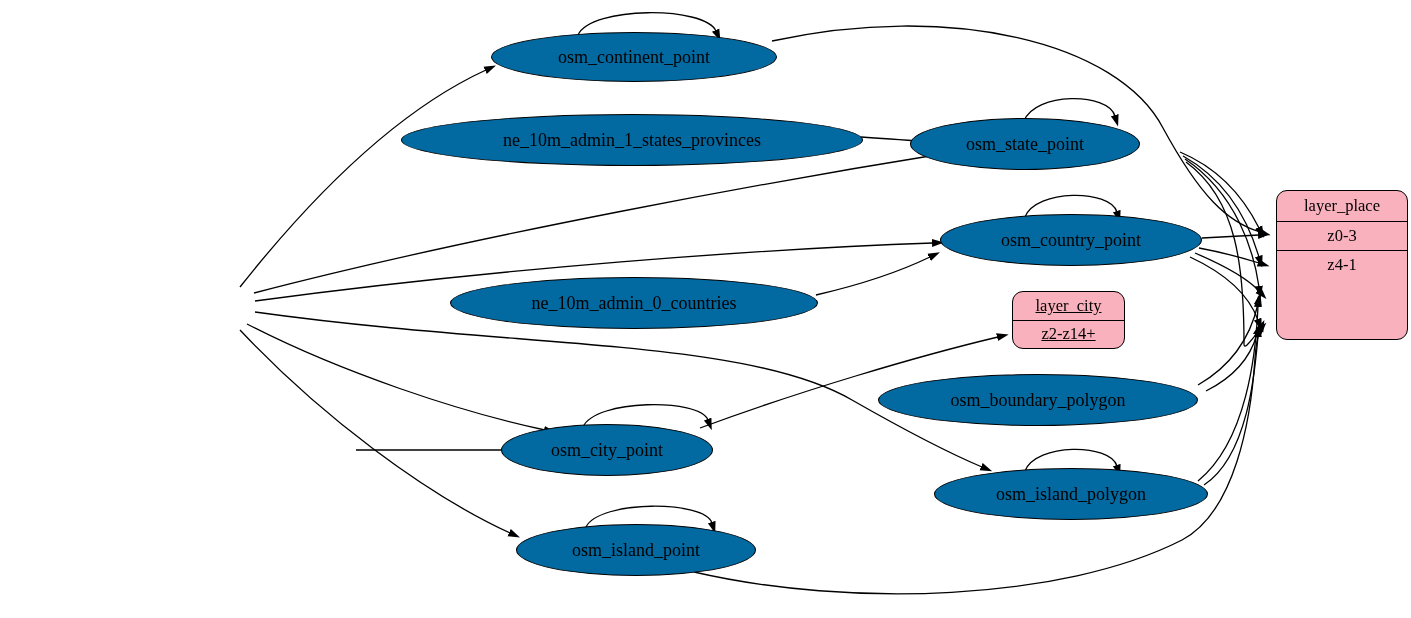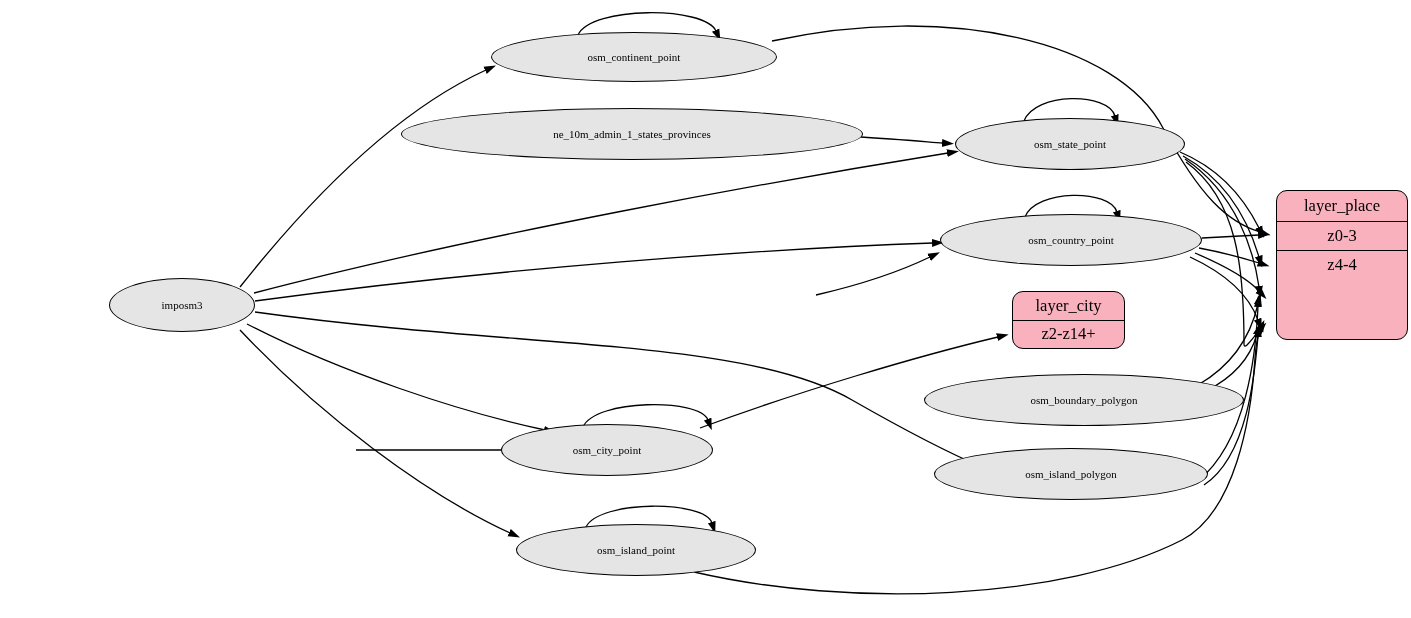--- a/index.html
+++ b/index.html
@@ -15,22 +15,22 @@
     font-family:"Liberation Serif","DejaVu Serif",serif;
     color:#000;
     overflow:hidden;
   }
   #edge-layer{position:absolute;left:0;top:0;}
   .node{
     position:absolute;
     display:flex;align-items:center;justify-content:center;
     border:1.4px solid var(--stroke);
     border-radius:50%;
-    background:#e5e5e5;
-    font-size:11px;
+    background:#0369a1;
+    font-size:18px;
     white-space:nowrap;
     box-sizing:border-box;
     z-index:2;
   }
   .record{
     position:absolute;
     border:1.6px solid var(--stroke);
     border-radius:11px;
     background:var(--record-fill);
     box-sizing:border-box;
@@ -38,21 +38,21 @@
     overflow:hidden;
     font-size:16.5px;
   }
   .record .row{
     display:flex;align-items:center;justify-content:center;
     box-sizing:border-box;
     white-space:nowrap;
   }
   .record .row + .row{border-top:1.5px solid var(--stroke);text-align:center;}
   #layer-place .row{height:29.5px;}
-  #layer-city .row{height:27.5px;}
+  #layer-city .row{height:27.5px;text-decoration:underline;}
 </style>
 </head>
 <body>
 
 <div id="canvas">
 
   <svg id="edge-layer" width="1411" height="618" viewBox="0 0 1411 618">
     <defs>
       <marker id="arrow" markerUnits="userSpaceOnUse" markerWidth="14" markerHeight="12" refX="1" refY="4.5" orient="auto">
         <path d="M0,0.5 L12,4.5 L0,8.5 z" fill="#000"></path>
@@ -85,44 +85,44 @@
         <path d="M1190,257 C1233,277 1251,301 1258,320" fill="none" stroke="#000000" stroke-width="1.3" marker-end="url(#arrow)"></path>
         <path d="M1198,385 C1238,362 1252,330 1258,304" fill="none" stroke="#000000" stroke-width="1.3" marker-end="url(#arrow)"></path>
         <path d="M1206,391 C1240,374 1252,352 1257,334" fill="none" stroke="#000000" stroke-width="1.3" marker-end="url(#arrow)"></path>
         <path d="M1198,481 C1247,441 1256,353 1258,306" fill="none" stroke="#000000" stroke-width="1.3" marker-end="url(#arrow)"></path>
         <path d="M1204,485 C1248,456 1255,372 1258,336" fill="none" stroke="#000000" stroke-width="1.3" marker-end="url(#arrow)"></path>
         <path d="M694,572 C850,608 1062,601 1182,540 C1235,512 1251,420 1255,358 C1256,345 1257,337 1260,330" fill="none" stroke="#000000" stroke-width="1.3" marker-end="url(#arrow)"></path>
         <path d="M700,428 C800,391 918,356 998,337" fill="none" stroke="#000000" stroke-width="1.3" marker-end="url(#arrow)"></path>
       </g>
   </svg>
 
-  <div class="node" style="left:109px;top:278px;width:146px;height:54px">imposm3</div>
 
   <div class="node" style="left:491px;top:32px;width:286px;height:50px">osm_continent_point</div>
 
-  <div class="node" style="left:401px;top:108px;width:462px;height:52px">ne_10m_admin_1_states_provinces</div>
+  <div class="node" style="left:401px;top:114px;width:462px;height:52px">ne_10m_admin_1_states_provinces</div>
 
-  <div class="node" style="left:955px;top:118px;width:230px;height:52px">osm_state_point</div>
+  <div class="node" style="left:910px;top:118px;width:230px;height:52px">osm_state_point</div>
 
   <div class="node" style="left:940px;top:214px;width:262px;height:52px">osm_country_point</div>
 
+  <div class="node" style="left:450px;top:277px;width:368px;height:52px">ne_10m_admin_0_countries</div>
 
-  <div class="node" style="left:924px;top:374px;width:320px;height:52px">osm_boundary_polygon</div>
+  <div class="node" style="left:878px;top:374px;width:320px;height:52px">osm_boundary_polygon</div>
 
-  <div class="node" style="left:934px;top:448px;width:274px;height:52px">osm_island_polygon</div>
+  <div class="node" style="left:934px;top:468px;width:274px;height:52px">osm_island_polygon</div>
 
 
   <div class="node" style="left:501px;top:424px;width:212px;height:52px">osm_city_point</div>
 
   <div class="node" style="left:516px;top:524px;width:240px;height:52px">osm_island_point</div>
 
   <div class="record" id="layer-city" style="left:1012px;top:291px;width:113px;height:58px">
     <div class="row">layer_city</div>
     <div class="row">z2-z14+</div>
   </div>
 
   <div class="record" id="layer-place" style="left:1276px;top:190px;width:132px;height:150px">
     <div class="row">layer_place</div>
     <div class="row">z0-3</div>
-    <div class="row">z4-4</div>
+    <div class="row">z4-1</div>
   </div>
 
 </div>
 
 </body></html>

